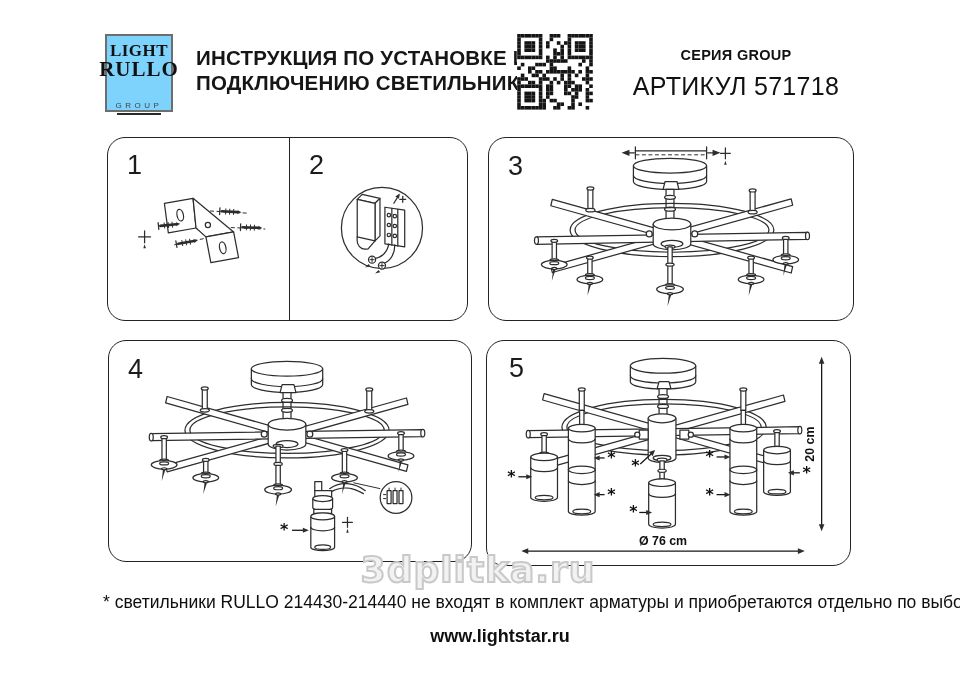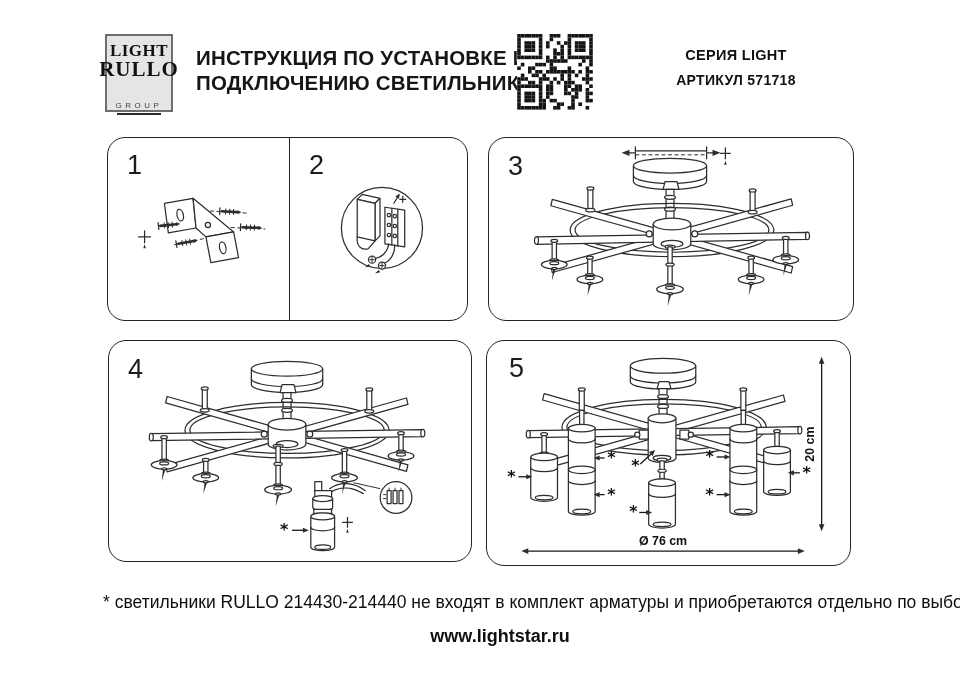--- a/index.html
+++ b/index.html
@@ -1,33 +1,33 @@
 <!DOCTYPE html>
 <html><head>
 <meta charset="utf-8">
 <style>
   html,body{margin:0;padding:0;background:#fff;}
   .page{position:relative;width:960px;height:678px;background:#ffffff;overflow:hidden;
         font-family:"Liberation Sans",sans-serif;color:#111;}
   
   .logo{position:absolute;left:105px;top:34px;width:64px;height:74px;border:2px solid #6e6e6e;
-        display:flex;flex-direction:column;align-items:center;background:#e5e5e5;
+        display:flex;flex-direction:column;align-items:center;background:#7dd3fc;
         font-family:"Liberation Serif","DejaVu Serif",serif;}
   .logo-light{font-size:17px;font-weight:700;letter-spacing:.5px;margin-top:6px;line-height:17px;}
   .logo-star{font-size:21px;font-weight:700;letter-spacing:1px;line-height:21px;}
   .logo-group{font-size:8px;letter-spacing:3.5px;margin-top:21px;color:#444;
               font-family:"Liberation Sans",sans-serif;}
   .logo-flag{width:42px;height:6px;margin-top:3px;border:1px solid #2a2a2a;display:flex;}
   .logo-flag span{flex:1;height:100%;}
   .title{position:absolute;left:196px;top:45px;font-size:20.5px;font-weight:700;
          line-height:25px;color:#161616;letter-spacing:.2px;}
   .qr{position:absolute;left:517px;top:33px;width:76px;height:77px;}
   .series-block{position:absolute;left:616px;top:47px;width:240px;text-align:center;}
   .series{font-size:14.5px;font-weight:700;letter-spacing:.3px;}
-  .article{font-size:14px;font-weight:700;margin-top:9px;letter-spacing:.3px;}
+  .article{font-size:25px;font-weight:400;margin-top:9px;letter-spacing:.3px;}
   
   .panel{position:absolute;border:1.6px solid #232323;border-radius:18px;background:#fff;box-sizing:border-box;}
   .box12{left:107px;top:137px;width:361px;height:184px;}
   .box3{left:488px;top:137px;width:366px;height:184px;}
   .box4{left:108px;top:340px;width:364px;height:222px;}
   .box5{left:486px;top:340px;width:365px;height:226px;}
   .divider{position:absolute;left:181px;top:0;bottom:0;width:0;border-left:1.5px solid #232323;}
   .num{position:absolute;font-size:27px;line-height:27px;font-weight:400;color:#1c1c1c;}
   .n1{left:19px;top:14px;} .n2{left:201px;top:14px;} .n3{left:19px;top:15px;}
   .n4{left:19px;top:15px;} .n5{left:22px;top:14px;}
@@ -297,21 +297,21 @@
         <rect x="25.4" y="73.0" width="3.6" height="3.6" fill="#151515"></rect>
         <rect x="36.2" y="73.0" width="3.6" height="3.6" fill="#151515"></rect>
         <rect x="39.8" y="73.0" width="3.6" height="3.6" fill="#151515"></rect>
         <rect x="50.6" y="73.0" width="3.6" height="3.6" fill="#151515"></rect>
         <rect x="54.2" y="73.0" width="3.6" height="3.6" fill="#151515"></rect>
         <rect x="68.6" y="73.0" width="3.6" height="3.6" fill="#151515"></rect>
       </svg>
   </div>
 
   <div class="series-block">
-    <div class="series">СЕРИЯ LIGHT</div>
+    <div class="series">СЕРИЯ GROUP</div>
     <div class="article">АРТИКУЛ 571718</div>
   </div>
 
   <div class="panel box12">
     <div class="divider"></div>
     <div class="num n1">1</div>
     <div class="num n2">2</div>
 
     <svg class="half halfL" viewBox="0 0 181 184">
       <g>
@@ -765,15 +765,16 @@
       </g>
       <g>
         <line class="dim" x1="40" y1="212" x2="314" y2="212"></line>
         <polygon class="fb" points="34,212 41,209.2 41,214.8"></polygon>
         <polygon class="fb" points="320,212 313,209.2 313,214.8"></polygon>
         <text class="dimtxt" x="177" y="206" text-anchor="middle">Ø 76 cm</text>
       </g>
     </svg>
   </div>
 
+  <div class="watermark">3dplitka.ru</div>
   <div class="footnote">* светильники RULLO 214430-214440 не входят в комплект арматуры и приобретаются отдельно по выбору</div>
   <div class="footer">www.lightstar.ru</div>
 </div>
 
 </body></html>

